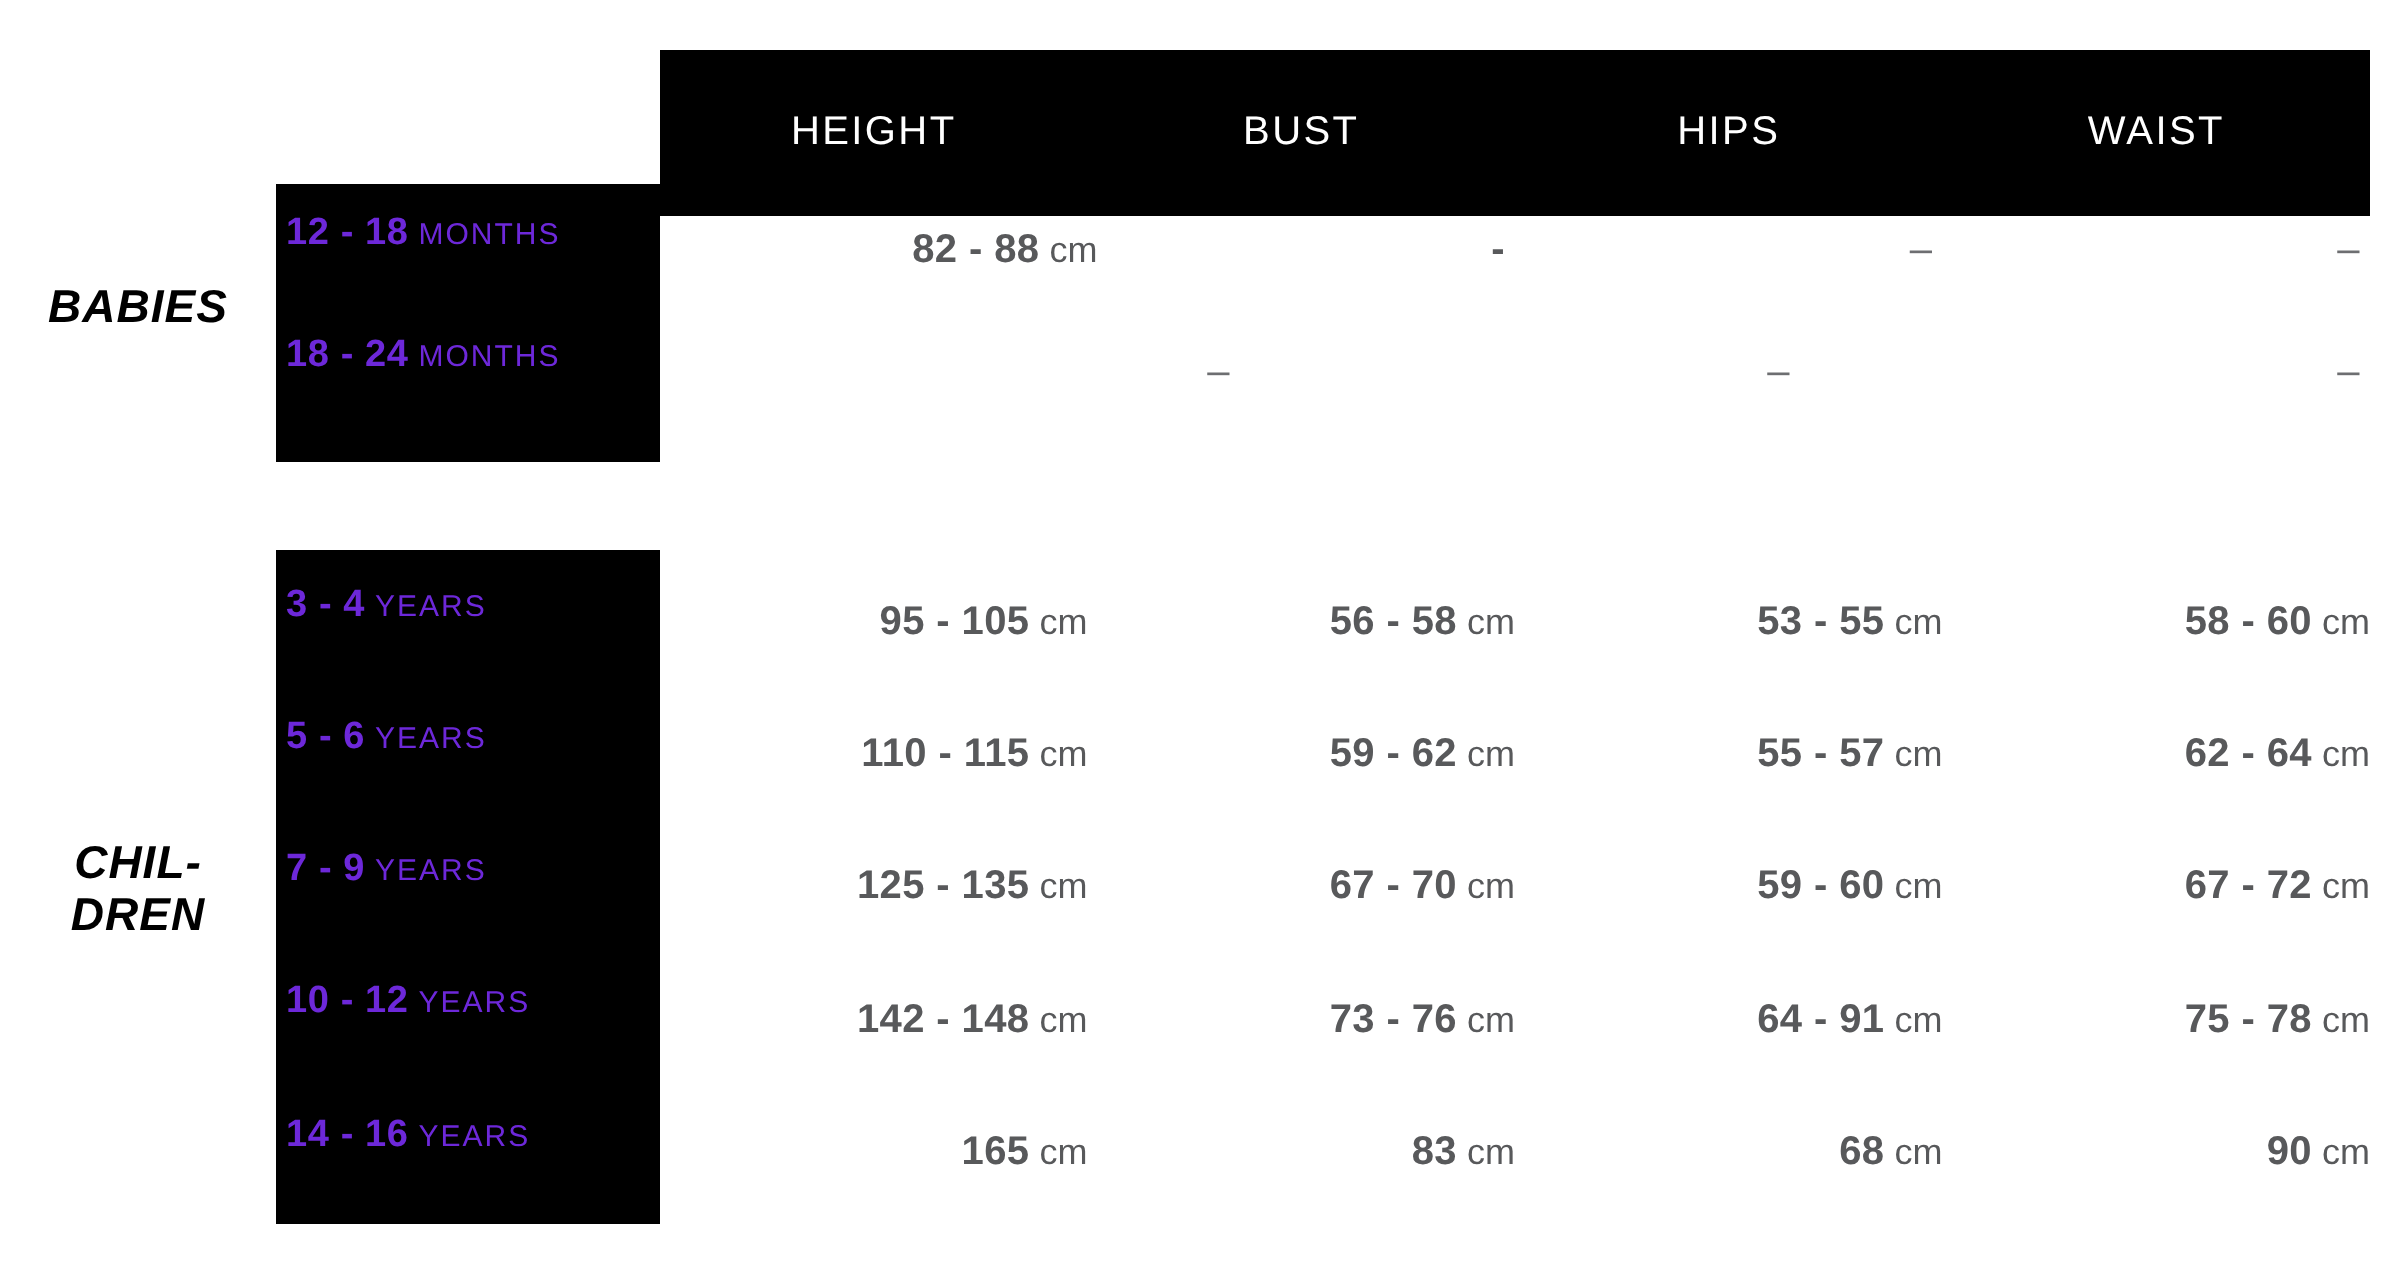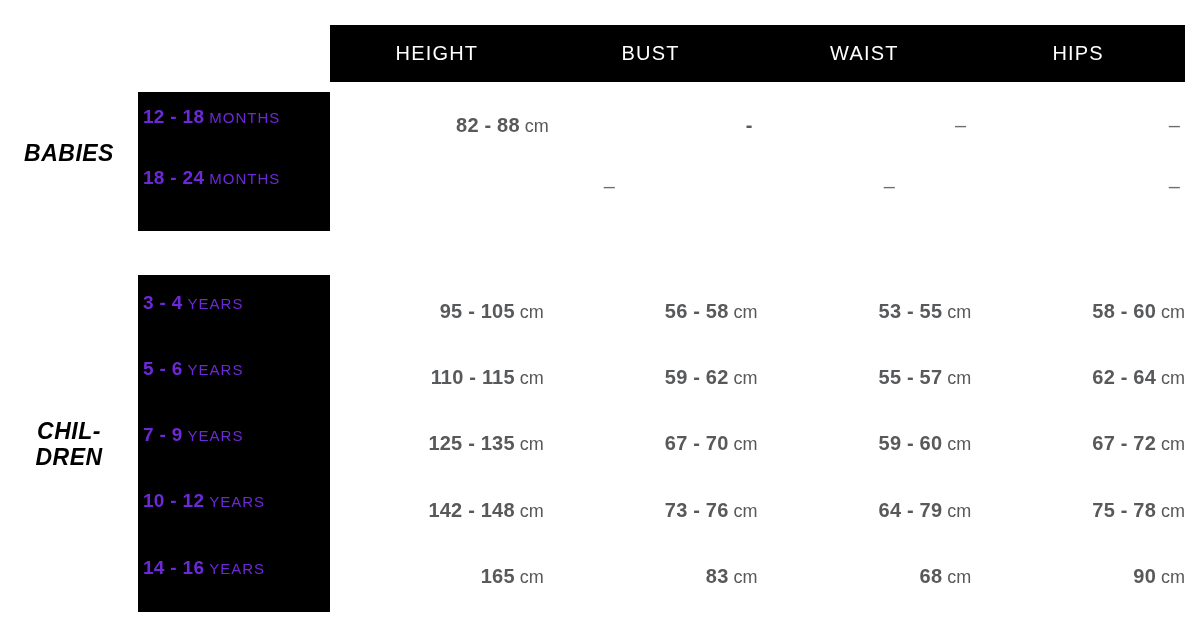--- a/index.html
+++ b/index.html
@@ -21,21 +21,21 @@
     width: 1200px;
     height: 642px;
   }
 
   
   .header-bar {
     position: absolute;
     left: 330px;
     top: 25px;
     width: 855px;
-    height: 57px;
+    height: 83px;
     background: #000000;
     display: flex;
     align-items: center;
   }
   .header-cell {
     flex: 1 1 0;
     text-align: center;
     color: #ffffff;
     font-size: 20px;
     letter-spacing: 1.2px;
@@ -123,22 +123,22 @@
   .meas-row.baby .meas-cell:first-child { transform: translateX(5px); }
 </style>
 </head>
 <body>
 
 <div class="sheet">
 
   <div class="header-bar">
     <div class="header-cell">HEIGHT</div>
     <div class="header-cell">BUST</div>
+    <div class="header-cell">HIPS</div>
     <div class="header-cell">WAIST</div>
-    <div class="header-cell">HIPS</div>
   </div>
 
   <div class="group-label babies">BABIES</div>
   <div class="group-label children">
     <div>CHIL-</div>
     <div>DREN</div>
   </div>
 
   <div class="size-block babies"></div>
   <div class="size-block children"></div>
@@ -234,21 +234,21 @@
     <span class="num">10 - 12</span><span class="unit">YEARS</span>
   </div>
   <div class="meas-row" style="top:499px;">
     <div class="meas-cell">
       <span class="val">142 - 148</span><span class="uom">cm</span>
     </div>
     <div class="meas-cell">
       <span class="val">73 - 76</span><span class="uom">cm</span>
     </div>
     <div class="meas-cell">
-      <span class="val">64 - 79</span><span class="uom">cm</span>
+      <span class="val">64 - 91</span><span class="uom">cm</span>
     </div>
     <div class="meas-cell">
       <span class="val">75 - 78</span><span class="uom">cm</span>
     </div>
   </div>
 
   <div class="size-row" style="top:557px;">
     <span class="num">14 - 16</span><span class="unit">YEARS</span>
   </div>
   <div class="meas-row" style="top:565px;">

